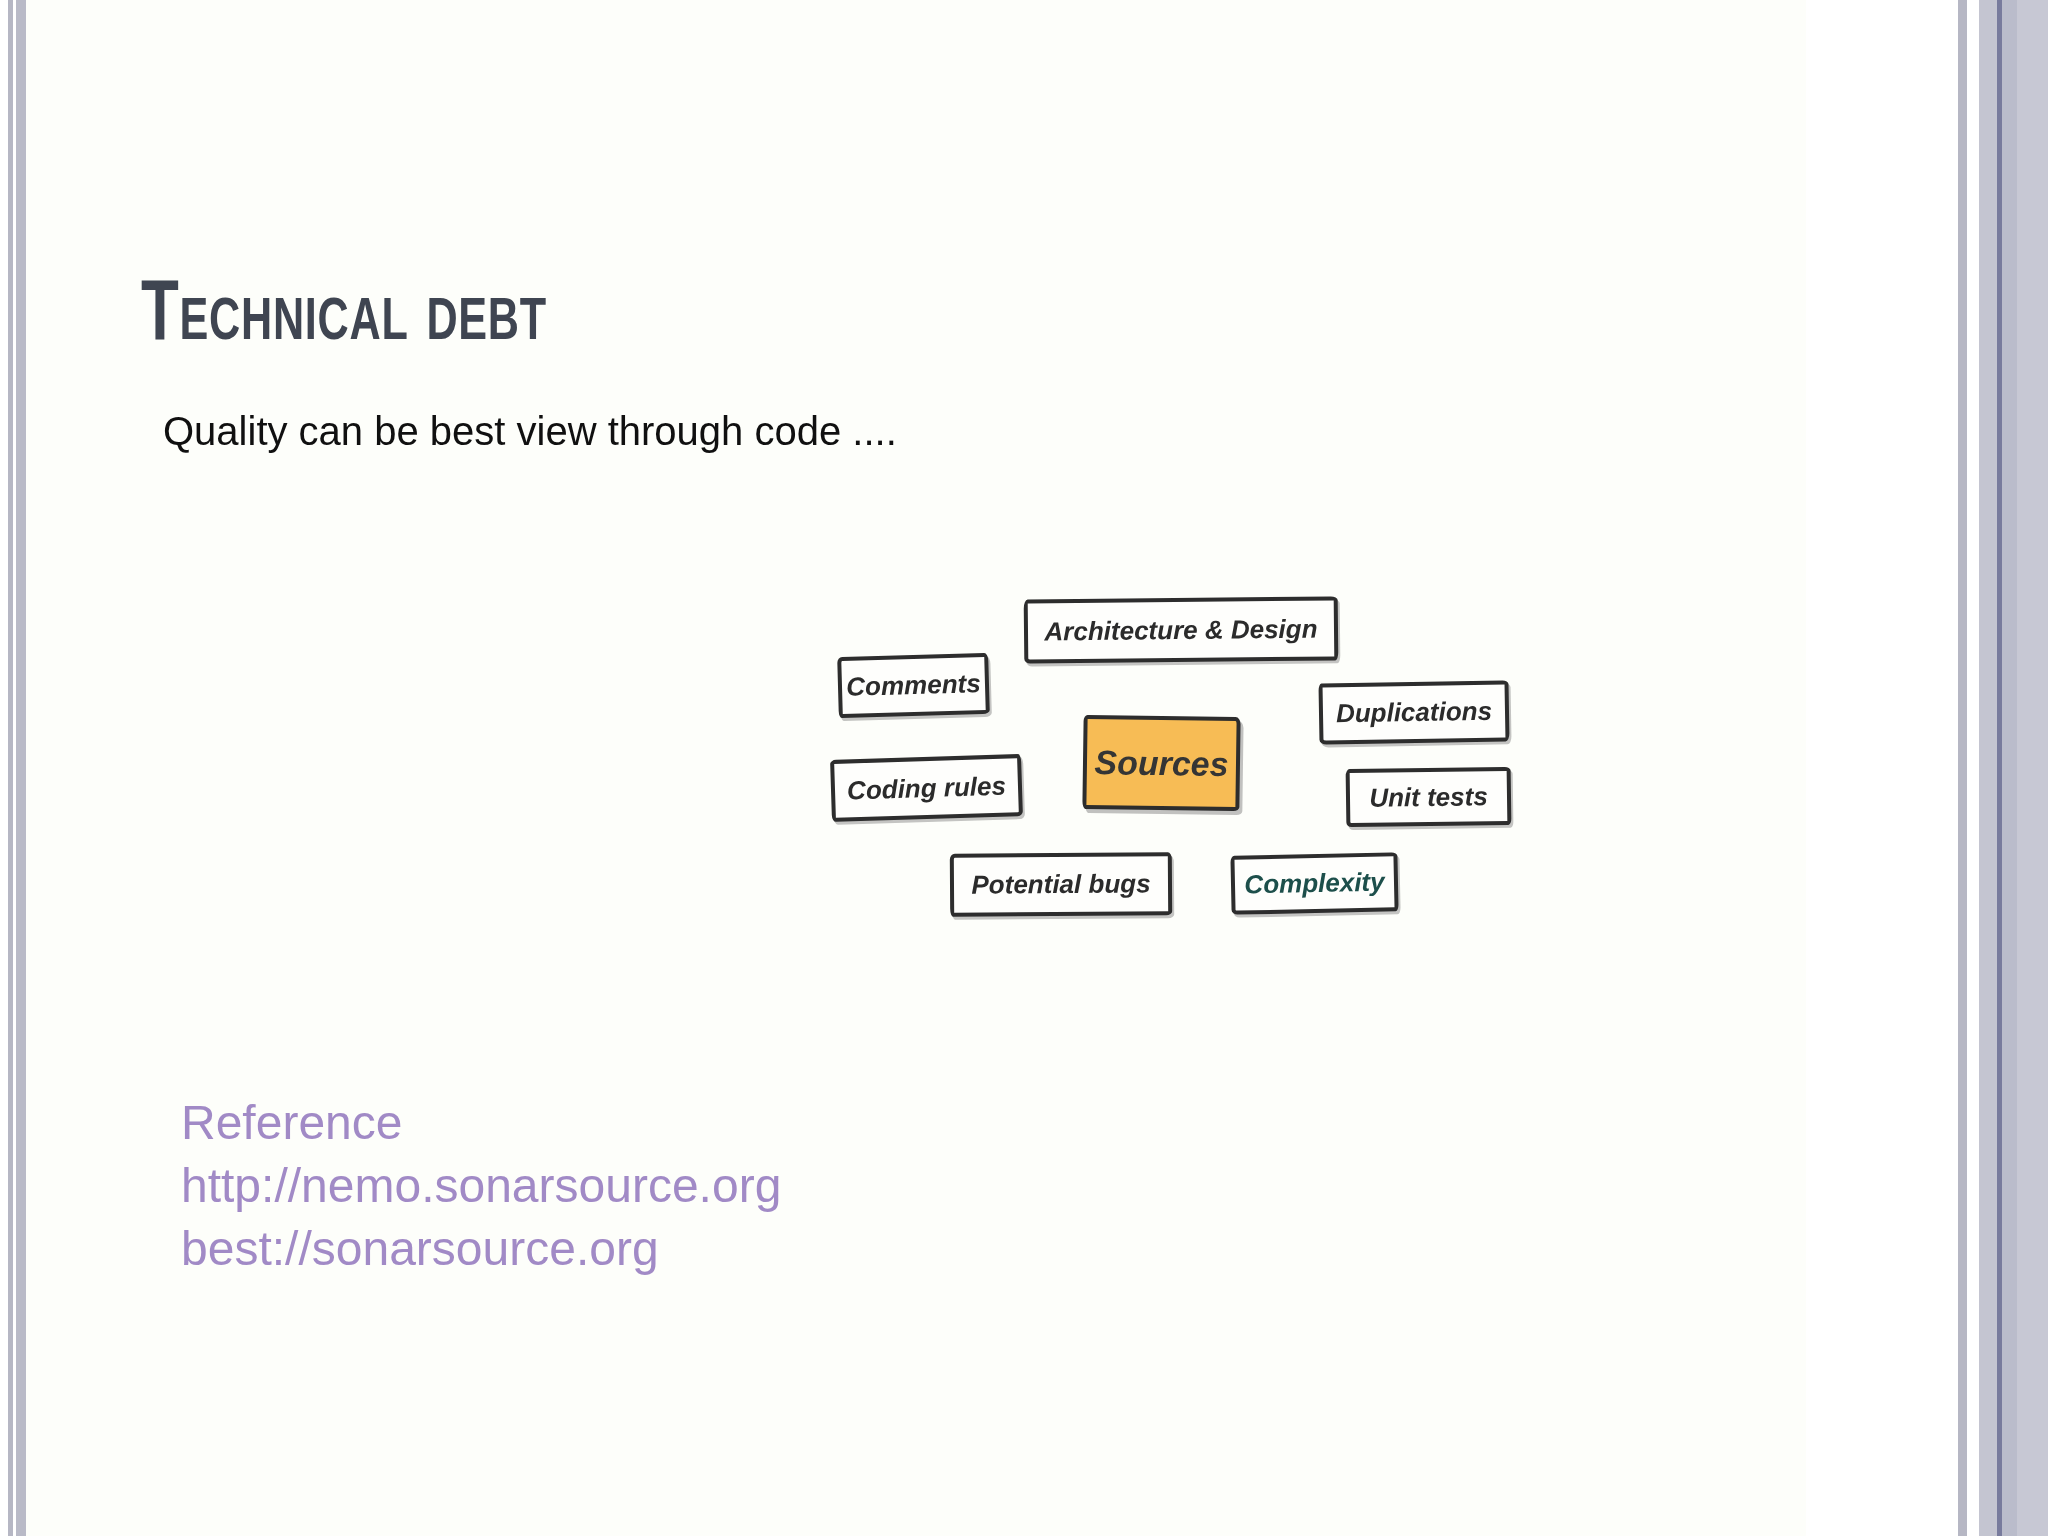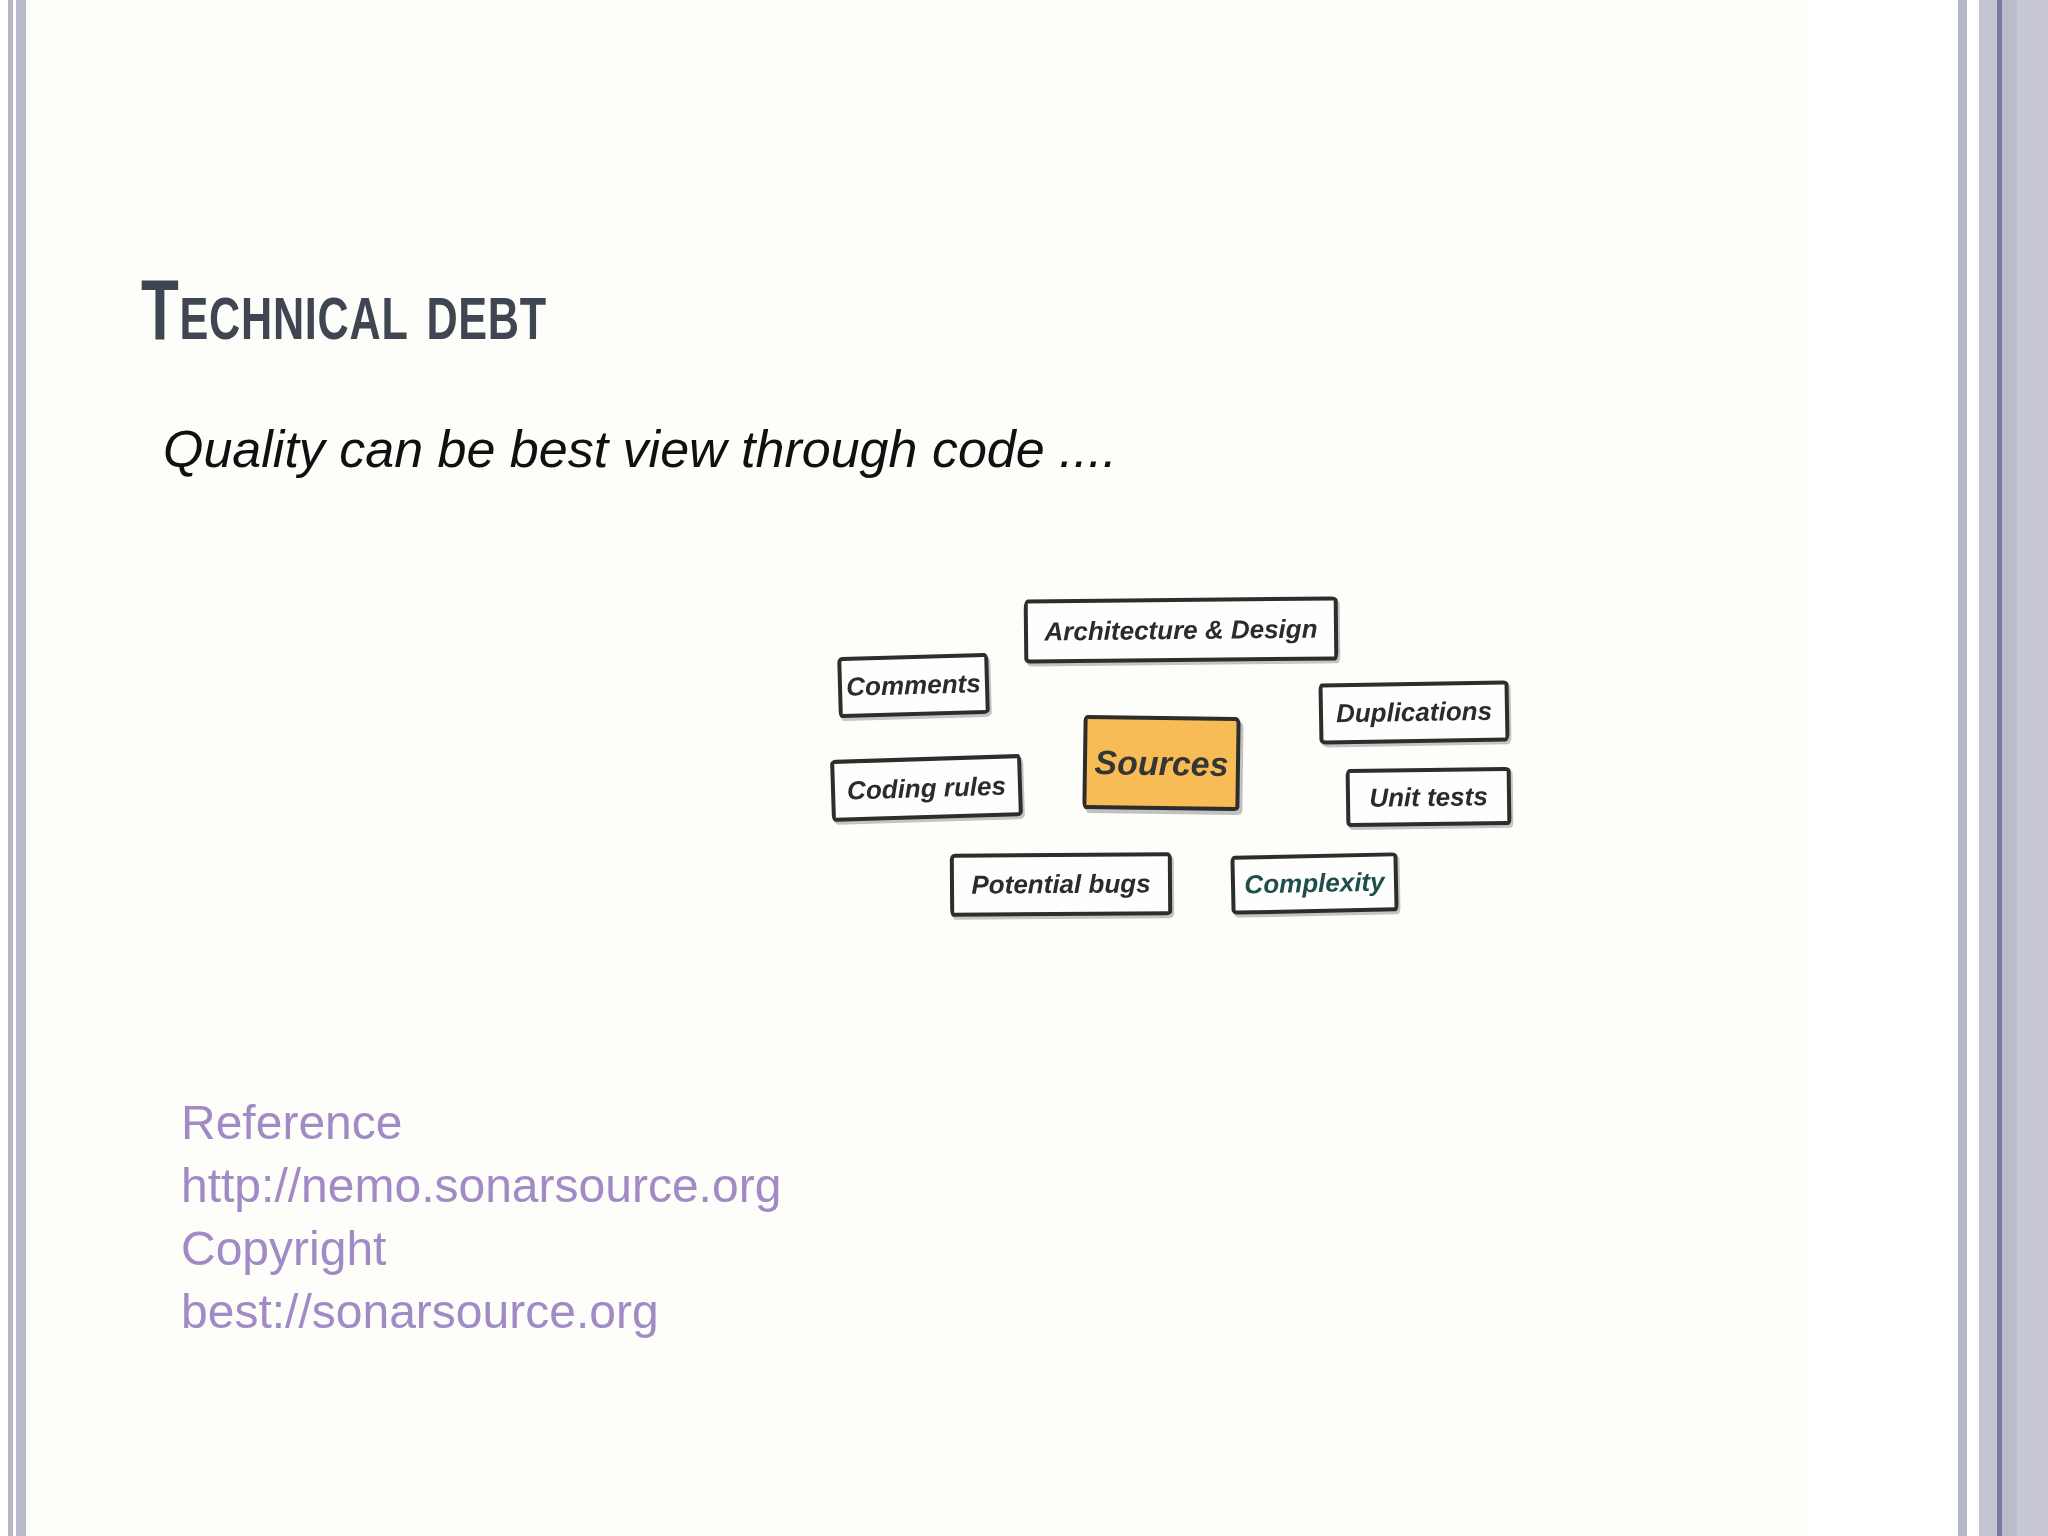--- a/index.html
+++ b/index.html
@@ -32,24 +32,23 @@
     font-variant:small-caps;
     color:#3f4551;
     letter-spacing:1px;
     transform:scaleX(0.72);
     transform-origin:left top;
     white-space:nowrap;
   }
   
   .subtitle {
     position:absolute; left:137px; top:368px;
-    font-size:52px; line-height:1.15;
+    font-size:40px; line-height:1.15;
     color:#101010;
     white-space:nowrap;
-    font-style:italic;
   }
 
   
   .diagram {
     position:absolute; left:800px; top:590px; width:700px; height:345px;font-style:italic;
   }
   .node {
     position:absolute;
     box-sizing:border-box;
     background:#fefefc;
@@ -117,21 +116,20 @@
       <span>Potential bugs</span>
     </div>
     <div class="node node-complexity">
       <span>Complexity</span>
     </div>
   </div>
 
   <nav class="links">
     <a>Reference</a>
     <a>http://nemo.sonarsource.org</a>
-    <a>Copyright</a>
     <a>best://sonarsource.org</a>
   </nav>
 
 </div>
 
 <div class="stripe stripe-l1"></div>
 <div class="stripe stripe-l2"></div>
 <div class="stripe stripe-r1"></div>
 <div class="stripe panel-r">
   <div class="panel-line"></div>

